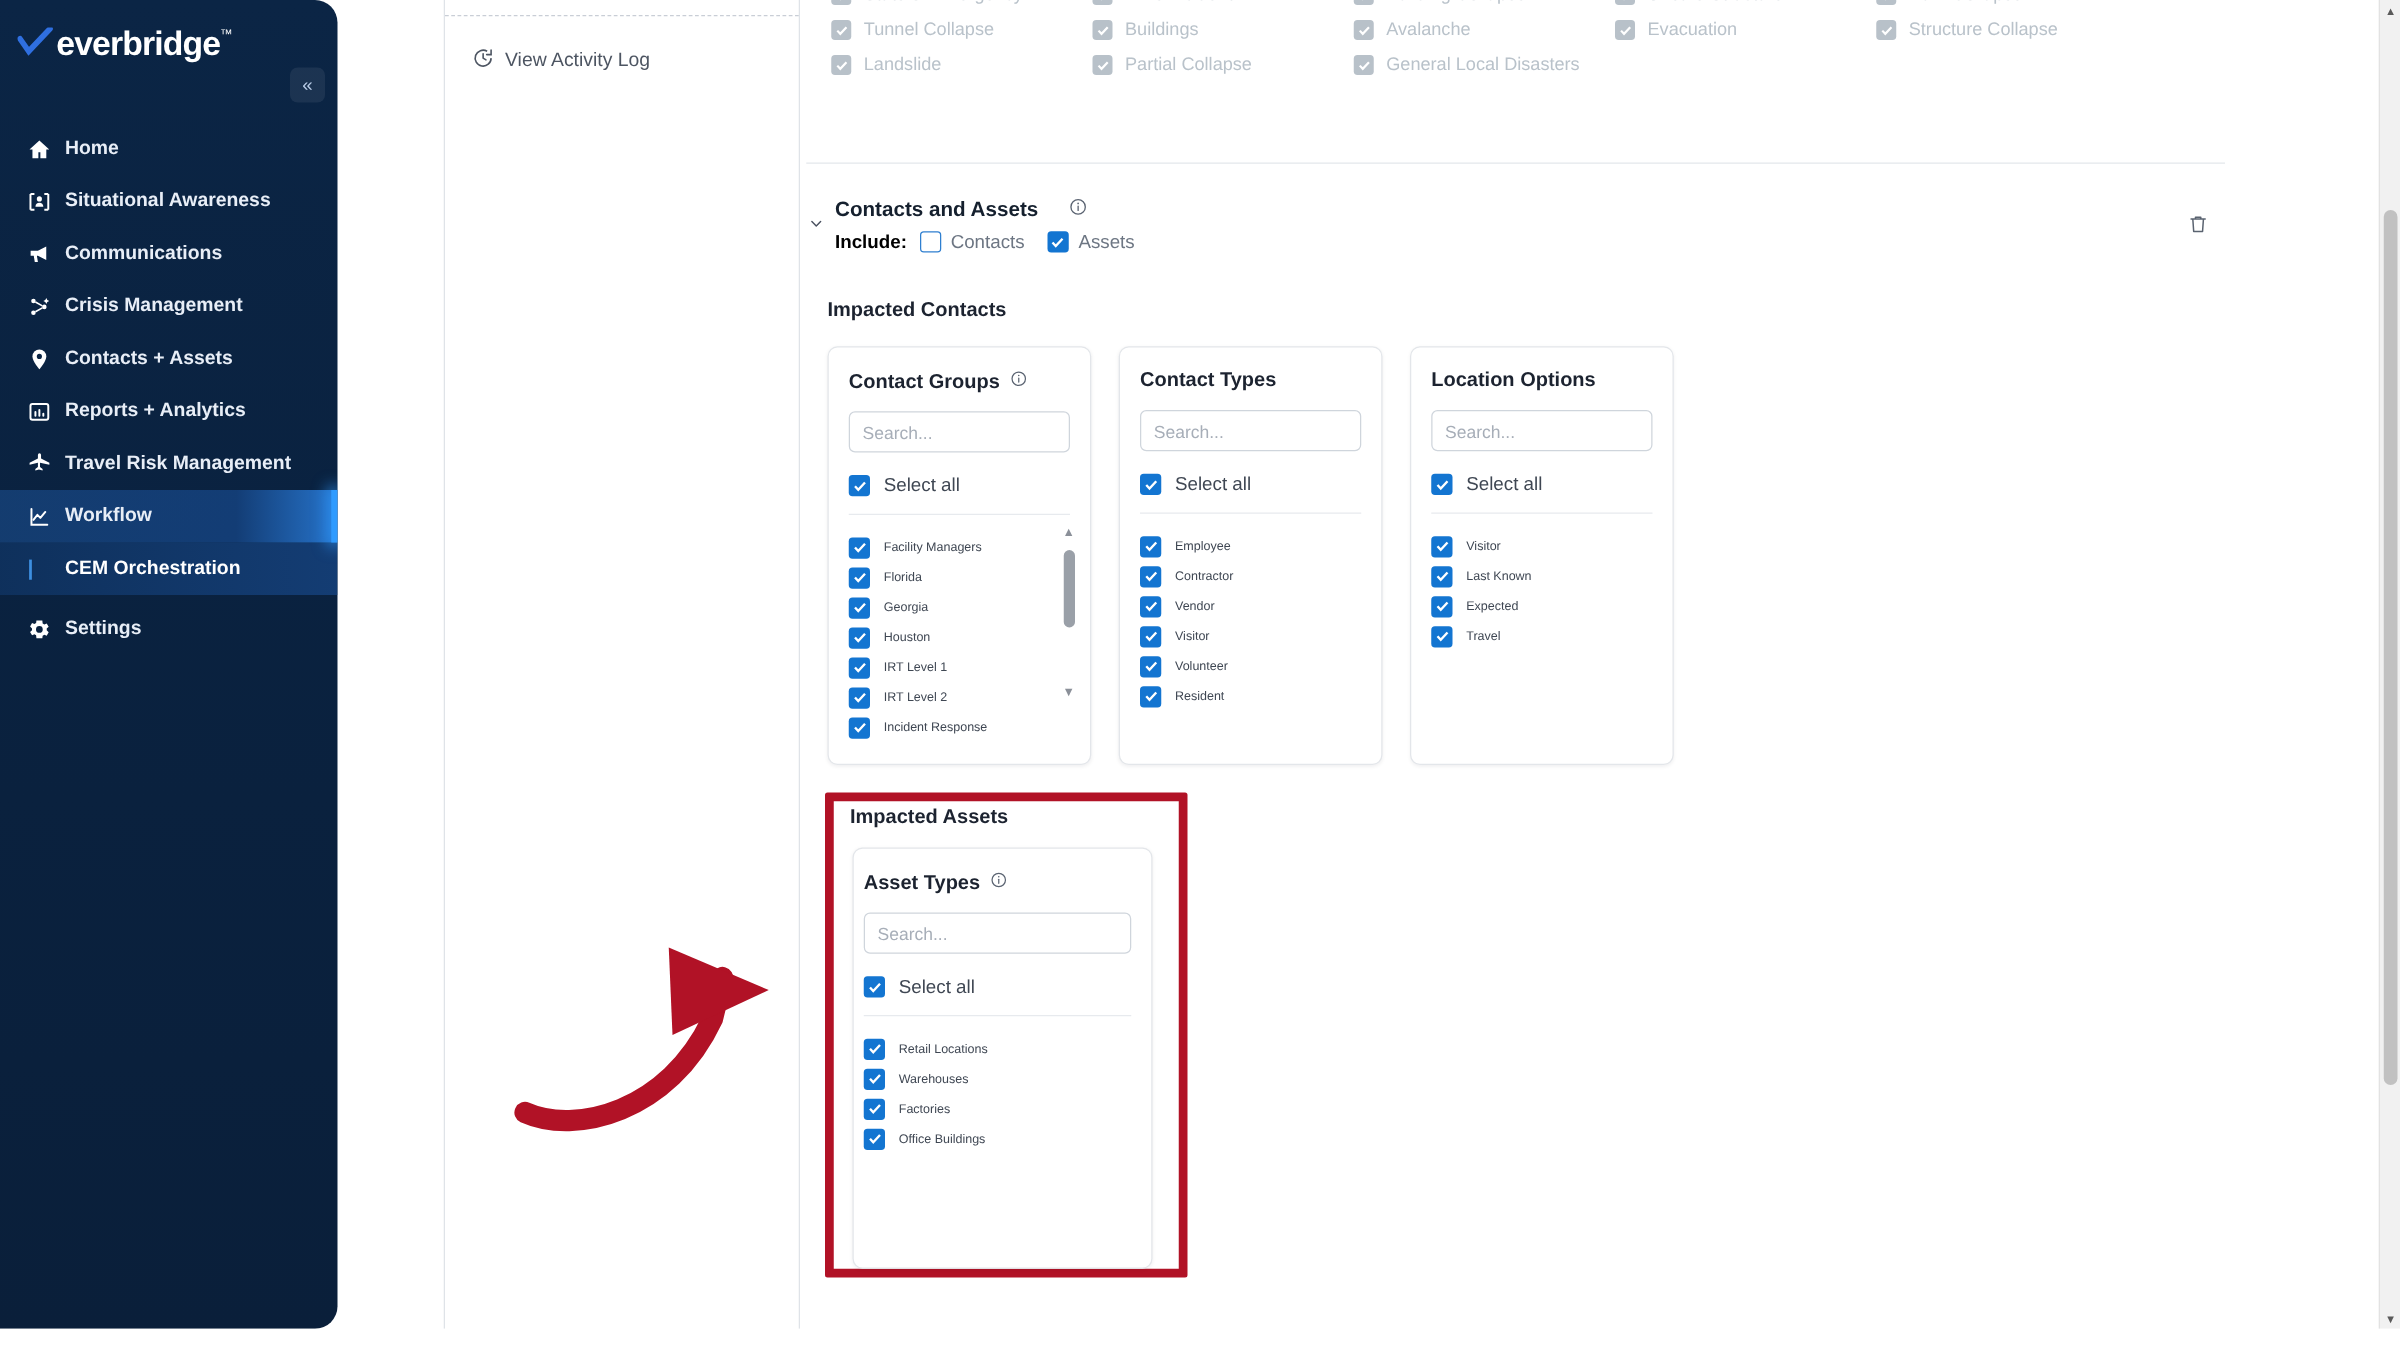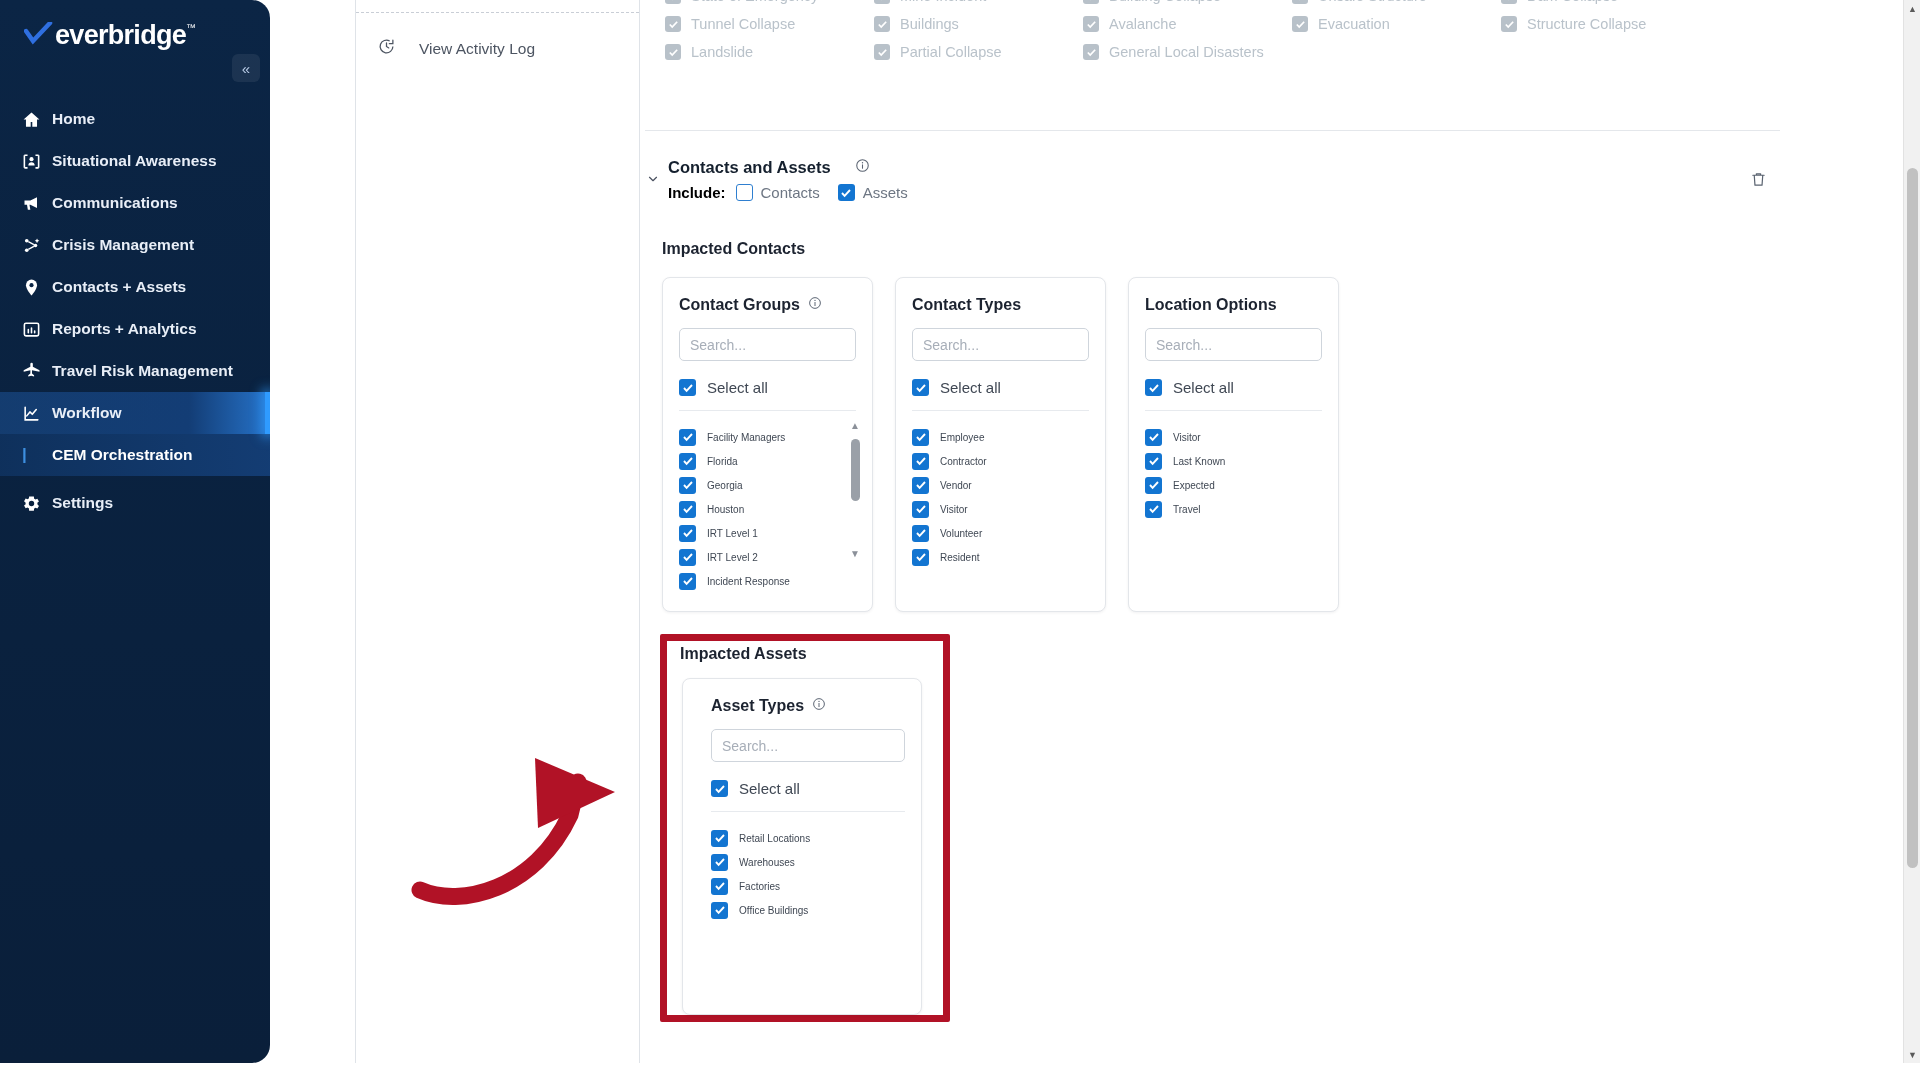--- a/index.html
+++ b/index.html
@@ -15,21 +15,21 @@
 
   
   .sidebar {
     position: absolute; left: 0; top: 0;
     width: 270px; height: 1063px;
     background: linear-gradient(180deg,#0b2545 0%,#0a2240 40%,#0a1f3a 100%);
     border-top-right-radius: 18px;
     border-bottom-right-radius: 18px;
     overflow: hidden;
   }
-  .logo-wrap { padding: 22px 0 0 24px; height: 64px; }
+  .logo-wrap { padding: 22px 0 0 14px; height: 64px; }
   .logo { display:flex; align-items:flex-start; }
   .logo-mark { width: 30px; height: 26px; position: relative; margin-right: 1px; }
   .logo-text {
     color:#fff; font-size: 27px; font-weight: 700; letter-spacing: -0.7px;
     line-height: 26px; font-family: "Liberation Sans", sans-serif;
   }
   .logo-tm { color:#fff; font-size: 10px; vertical-align: super; }
 
   .collapse-btn {
     position:absolute; right: 10px; top: 54px;
@@ -70,21 +70,21 @@
   .midcol {
     position:absolute; left: 355px; top: 0; width: 285px; height: 1063px;
     border-left: 1px solid #dfe3e8; border-right: 1px solid #dfe3e8;
     background: #fff;
   }
   .dashed-top{
     position:absolute; left:0; top: 12px; width: 100%;
     border-top: 1px dashed #c9ced6;
   }
   .activity {
-    display:flex; align-items:center; gap:24px;
+    display:flex; align-items:center; gap:9px;
     margin: 38px 0 12px 22px; color:#4d5562; font-size:15.5px; cursor:pointer;
   }
 
   
   .main {
     position:absolute; left: 640px; top: 0; right: 0; height: 1063px;
     background:#fff; overflow:hidden;
   }
   .main-inner { position:relative; width: 1265px; }
 
@@ -186,21 +186,21 @@
   }
   .impacted-assets-label {
     position:absolute; left: 20px; top: 11px;
     color:#1c2330; font-size:16px; font-weight:700; white-space:nowrap;
   }
   .asset-card {
     position:absolute; left: 22px; top: 44px;
     width: 240px; height: 337px;
     background:#fff; border:1px solid #e3e6ea; border-radius: 8px;
     box-shadow: 0 1px 3px rgba(16,24,40,0.06);
-    padding: 18px 16px 10px 28px;
+    padding: 18px 16px 10px 8px;
   }
 
   
   .arrow-svg { position:absolute; left: 410px; top: 720px; }
 
   
   .page-sb {
     position:absolute; right:0; top:0; width: 17px; height: 1063px; background:#f1f1f1;
     border-left:1px solid #e2e2e2;
   }

